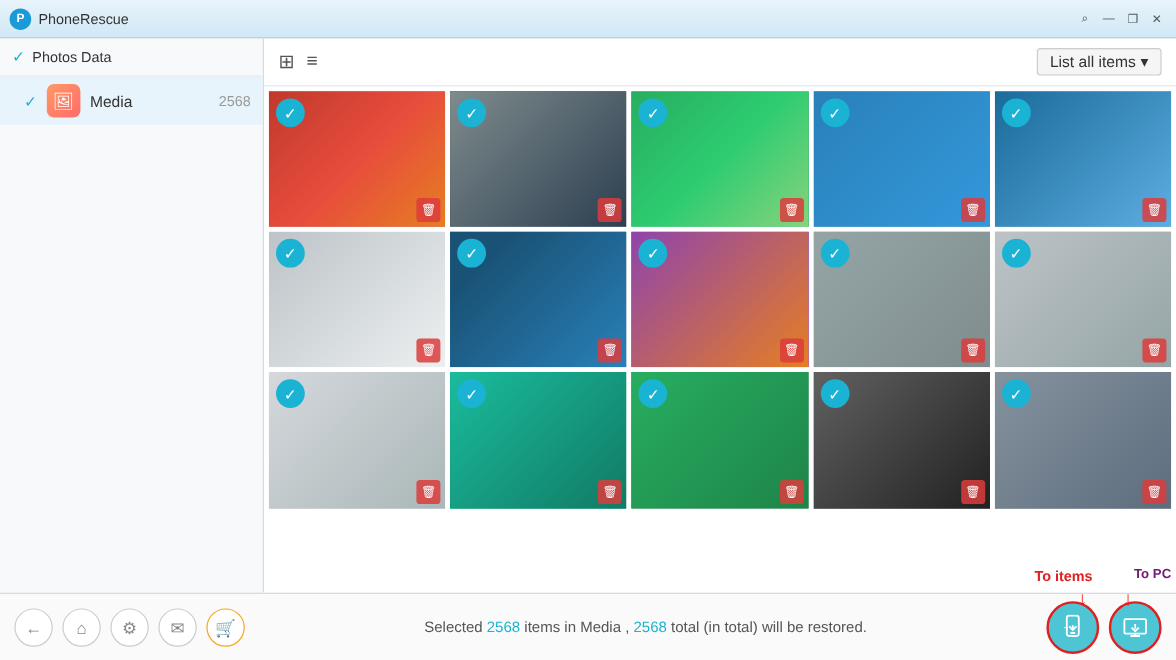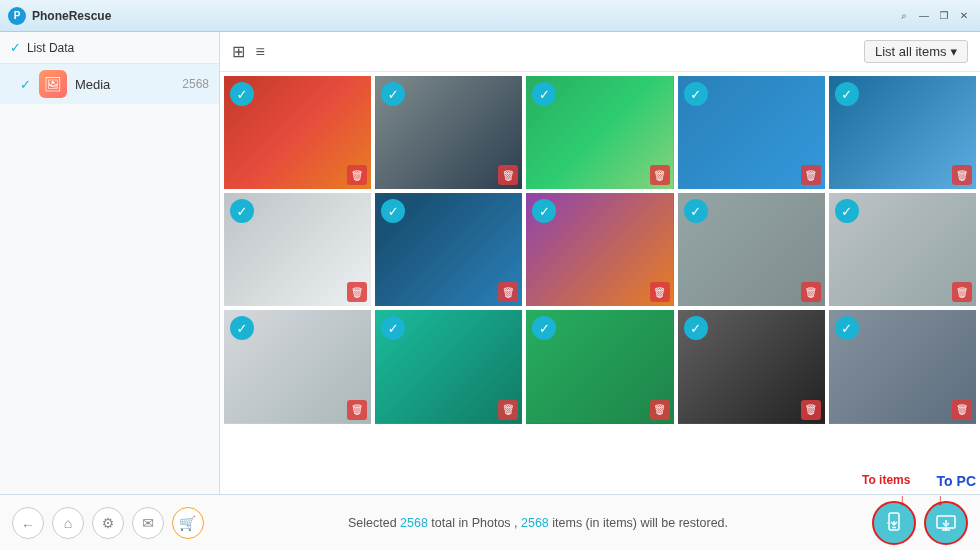--- a/index.html
+++ b/index.html
@@ -11,21 +11,21 @@
       height: 32px;
       display: flex;
       align-items: center;
       justify-content: space-between;
       padding: 0 8px;
       border-bottom: 1px solid #b0cce0;
       flex-shrink: 0;
     }
     .title-bar-left { display: flex; align-items: center; gap: 6px; }
     .app-icon { width: 18px; height: 18px; background: #1a9ad7; border-radius: 50%; display: flex; align-items: center; justify-content: center; color: white; font-size: 10px; font-weight: bold; }
-    .app-title { font-size: 12px; color: #333; font-weight: bold; }
+    .app-title { font-size: 12px; color: #333; }
     .title-bar-controls { display: flex; gap: 4px; }
     .title-btn { width: 16px; height: 16px; display: flex; align-items: center; justify-content: center; font-size: 10px; color: #555; cursor: pointer; border: none; background: none; }
 
     
     .main-layout {
       display: flex;
       flex: 1;
       overflow: hidden;
     }
 
@@ -192,22 +192,22 @@
       left: -10px;
       color: #e02020;
       font-size: 12px;
       font-weight: 600;
       white-space: nowrap;
     }
     .to-pc-label {
       position: absolute;
       top: -28px;
       right: -8px;
-      color: #1d4ed8;
-      font-size: 14px;
+      color: #701a75;
+      font-size: 11px;
       font-weight: 600;
       white-space: nowrap;
     }
     .arrow-iphone {
       position: absolute;
       top: -10px;
       left: 26px;
       color: #e02020;
       font-size: 16px;
     }
@@ -264,21 +264,21 @@
     <button class="title-btn">✕</button>
   </div>
 </div>
 
 <div class="main-layout">
 
   <div class="sidebar">
     <div class="sidebar-section">
       <div class="sidebar-section-header">
         <span class="check-icon">✓</span>
-        <span>List Data</span>
+        <span>Photos Data</span>
       </div>
     </div>
     <div class="sidebar-item active">
       <span class="check-icon">✓</span>
       <div class="item-icon">🖼</div>
       <span class="item-label">Media</span>
       <span class="item-count">2568</span>
     </div>
   </div>
 
@@ -376,21 +376,21 @@
 </div>
 
 <div class="bottom-bar">
   <div class="nav-btn">←</div>
   <div class="nav-btn">⌂</div>
   <div class="nav-btn">⚙</div>
   <div class="nav-btn">✉</div>
   <div class="nav-btn active-btn">🛒</div>
 
   <div class="status-text">
-    <span>Selected </span><span class="status-highlight">2568</span><span> total in Photos , </span><span class="status-highlight">2568</span><span> items (in items) will be restored.</span>
+    <span>Selected </span><span class="status-highlight">2568</span><span> items in Media , </span><span class="status-highlight">2568</span><span> total (in total) will be restored.</span>
   </div>
 
   <div class="action-area">
     <span class="to-iphone-label">To items</span>
     <span class="to-pc-label">To PC</span>
     <span class="arrow-iphone">↓</span>
     <span class="arrow-pc">↓</span>
     <div class="action-btn">
       <svg width="22" height="22" viewBox="0 0 22 22">
         <rect x="6" y="1" width="10" height="17" rx="2" ry="2" fill="none" stroke="white" stroke-width="1.5"></rect>

